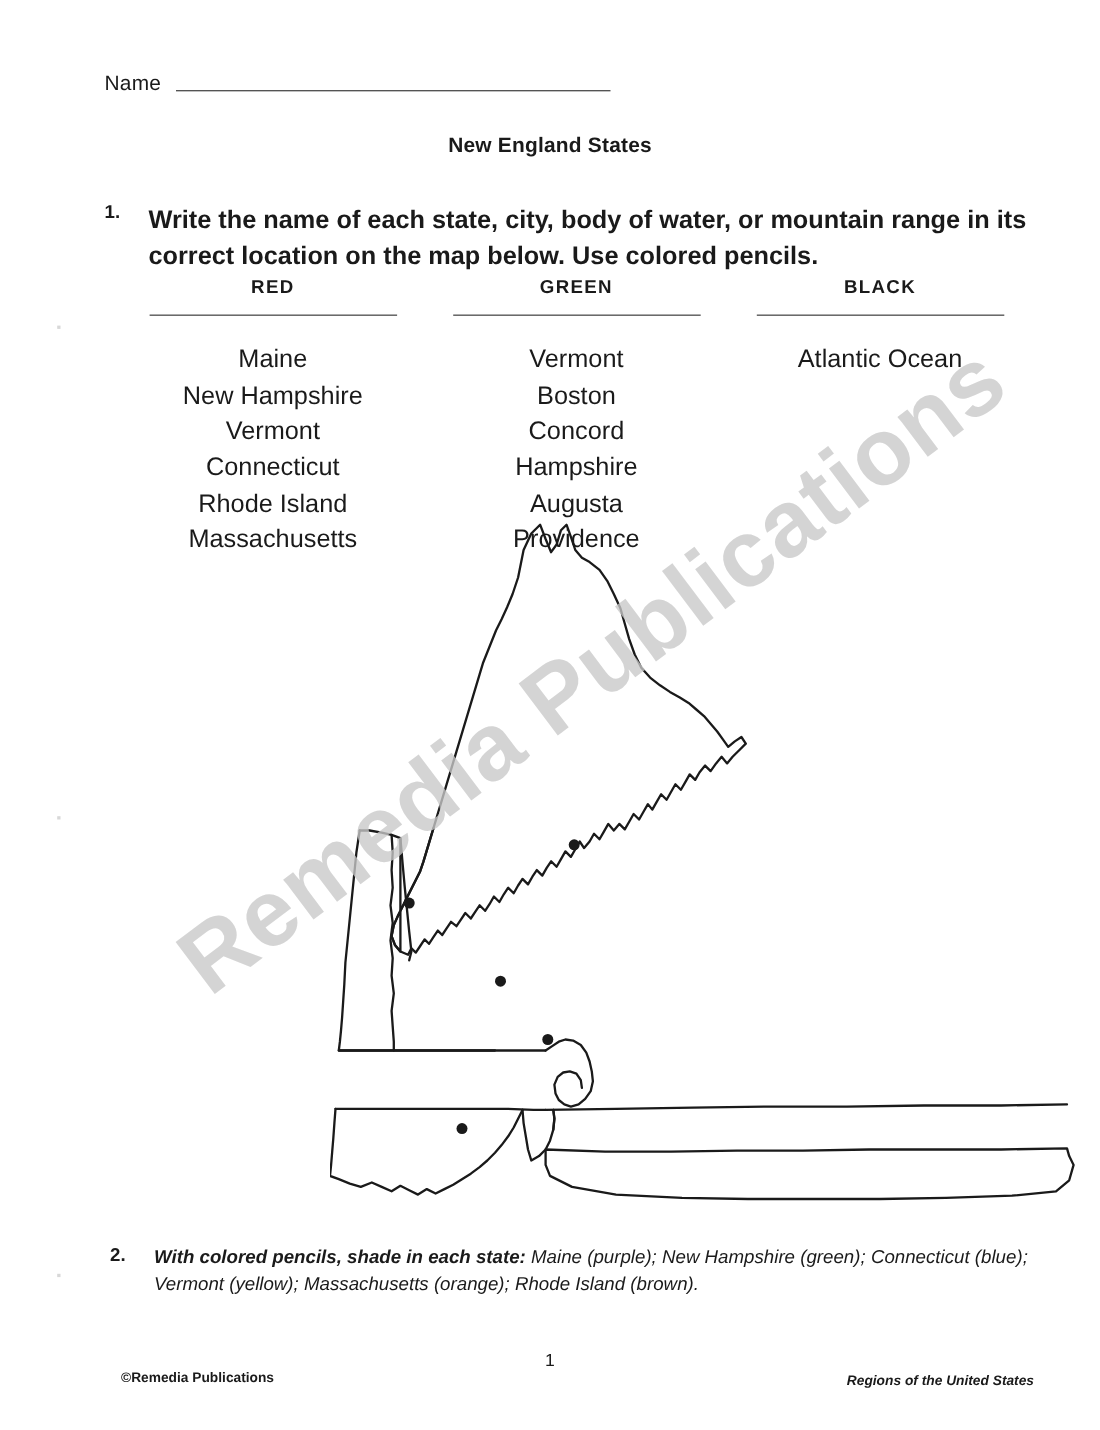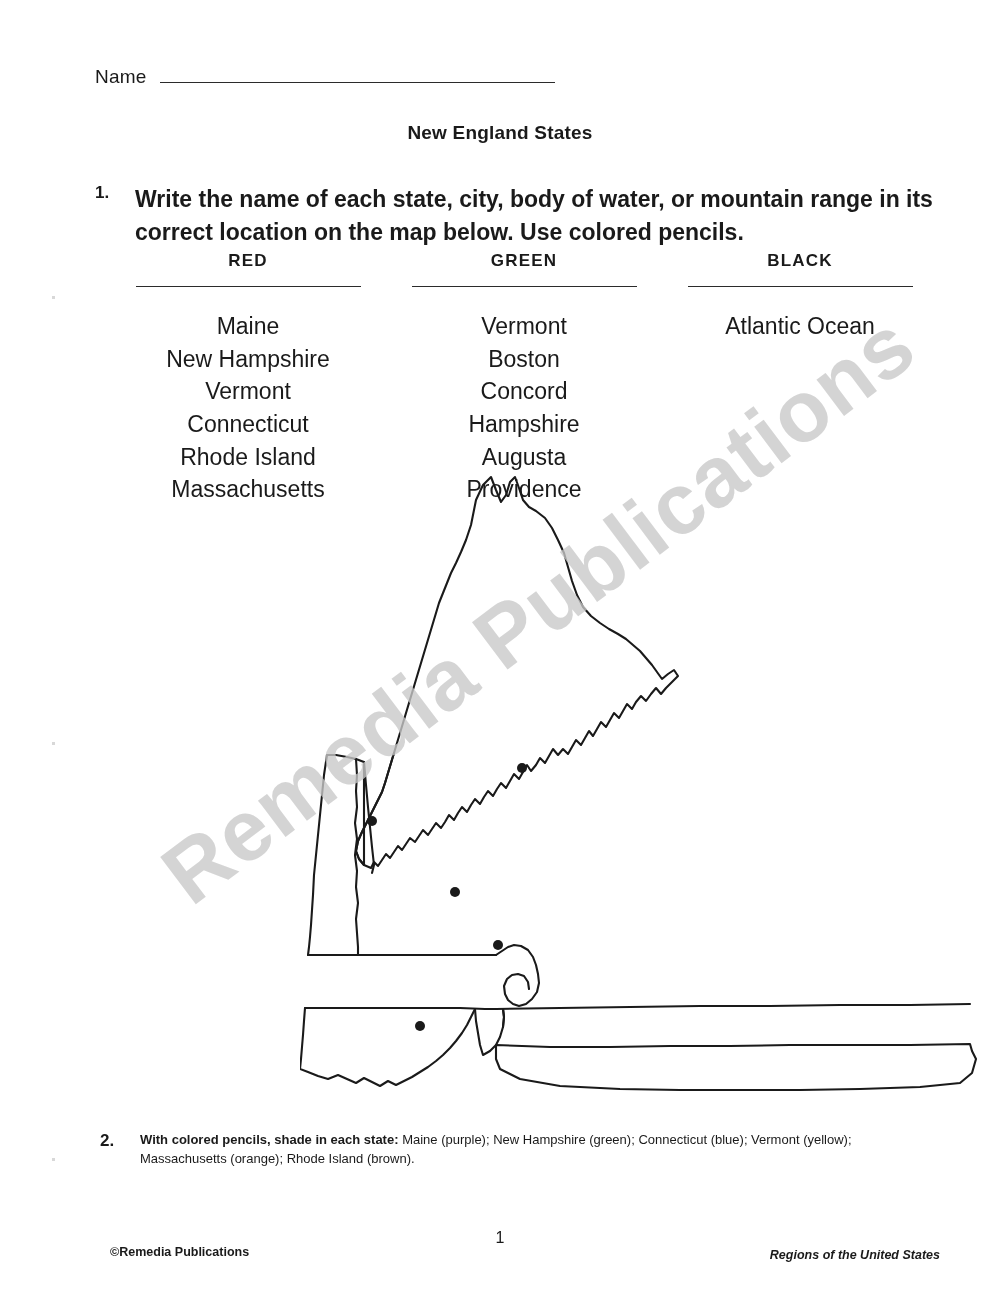--- a/index.html
+++ b/index.html
@@ -119,23 +119,24 @@
   
   .q2 {
     position: absolute;
     left: 100px;
     top: 1131px;
     width: 840px;
     display: flex;
     gap: 14px;
   }
   .q2-text {
-    font-size: 13px;
+    font-size: 17px;
     line-height: 1.45;
     width: 805px;
+    font-style: italic;
   }
   .q2-lead {
     font-weight: bold;
   }
 
   
   .page-num {
     position: absolute;
     top: 1229px;
     left: 0;

